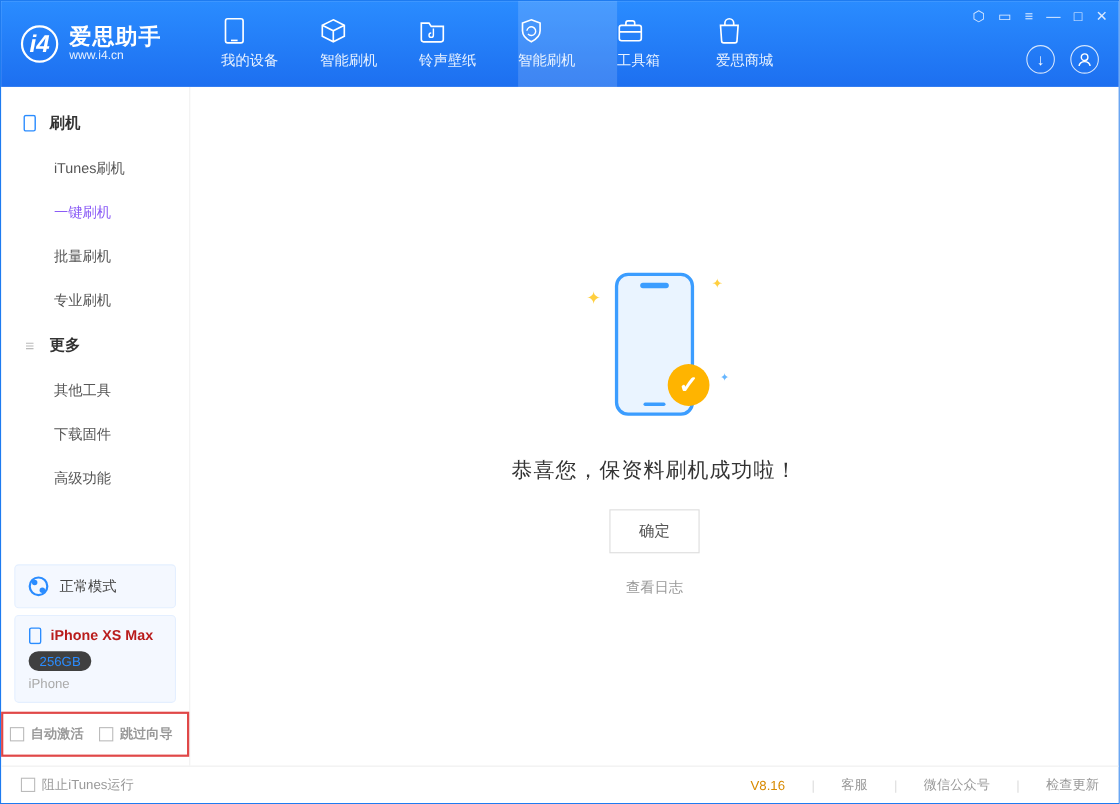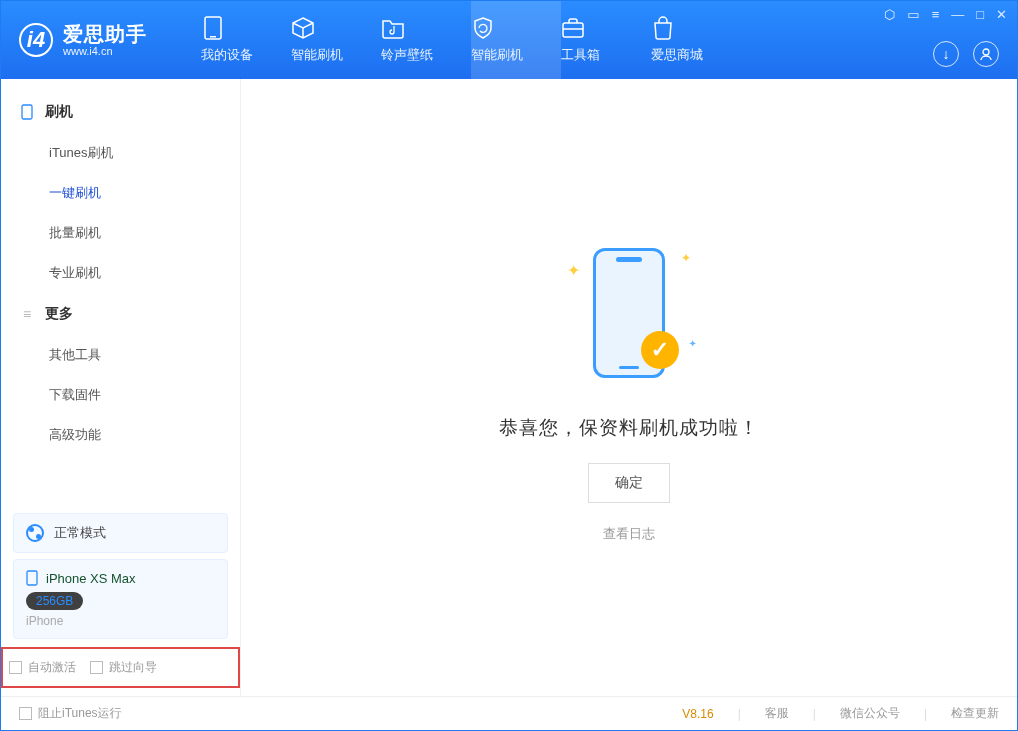--- a/index.html
+++ b/index.html
@@ -13,37 +13,37 @@
 .app-url { font-size: 11px; opacity: .9; }
 .tabs { display: flex; align-self: stretch; }
 .tab { width: 90px; display: flex; flex-direction: column; align-items: flex-start; justify-content: center; cursor: pointer; color: #e8f2ff; font-size: 13px; gap: 6px; }
 .tab.active { background: rgba(255,255,255,.15); }
 .tab-icon { width: 24px; height: 24px; display: flex; align-items: center; justify-content: center; }
 .winctrls { position: absolute; top: 6px; right: 10px; display: flex; gap: 12px; font-size: 13px; color: #dbeaff; }
 .winctrls span { cursor: pointer; }
 .hdr-right { position: absolute; right: 18px; bottom: 12px; display: flex; gap: 14px; }
 .circ-btn { width: 26px; height: 26px; border: 1.5px solid rgba(255,255,255,.8); border-radius: 50%; display: flex; align-items: center; justify-content: center; cursor: pointer; font-size: 14px; }
 .body { flex: 1; display: flex; min-height: 0; }
-.sidebar { width: 240px; border-right: 1px solid #f0f0f0; display: flex; flex-direction: column; }
+.sidebar { width: 172px; border-right: 1px solid #f0f0f0; display: flex; flex-direction: column; }
 .sb-list { flex: 1; padding-top: 12px; overflow: auto; }
 .sb-section { display: flex; align-items: center; gap: 10px; padding: 12px 18px; font-size: 14px; color: #333; font-weight: bold; }
 .sb-section .sicon { width: 16px; display: inline-flex; justify-content: center; color: #2a8cff; }
 .sb-item { padding: 11px 18px 11px 48px; font-size: 13px; color: #555; cursor: pointer; }
-.sb-item.active { color: #1d4ed8; }
+.sb-item.active { color: #8b5cf6; }
 .sb-bottom { padding: 0; }
 .mode-box, .device-box { background: #f4f8ff; border: 1px solid #e4efff; border-radius: 4px; margin: 6px 12px; padding: 10px 12px; font-size: 13px; color: #444; }
 .mode-box { display: flex; align-items: center; gap: 10px; }
 .mode-icon { width: 18px; height: 18px; border: 2px solid #2a8cff; border-radius: 50%; position: relative; }
 .mode-icon::before, .mode-icon::after { content: ""; position: absolute; width: 5px; height: 5px; background: #2a8cff; border-radius: 50%; }
 .mode-icon::before { top: 1px; left: 1px; }
 .mode-icon::after { bottom: 1px; right: 1px; }
-.device-box .dname { font-weight: normal; color: #14532d; display: flex; align-items: center; gap: 8px; }
+.device-box .dname { font-weight: bold; color: #b91c1c; display: flex; gap: 8px; }
 .device-box .dstorage { display: inline-block; background: #404040; color: #2a8cff; border-radius: 10px; padding: 2px 10px; font-size: 12px; margin-top: 6px; }
 .device-box .dtype { color: #aaa; font-size: 12px; margin-top: 4px; }
-.opts-row { border: 2px solid #e04848; margin: 8px 0; padding: 10px 6px; display: flex; gap: 14px; font-size: 12px; color: #999; }
+.opts-row { border: 2px solid #e04848; margin: 8px 0; padding: 10px 6px; display: flex; gap: 14px; font-size: 12px; color: #999; font-weight: bold; }
 .chk { display: flex; align-items: center; gap: 6px; cursor: pointer; }
 .chk-box { width: 13px; height: 13px; border: 1px solid #bbb; }
 .main { flex: 1; display: flex; flex-direction: column; align-items: center; justify-content: center; gap: 22px; }
 .phone-illust { position: relative; width: 160px; height: 160px; display: flex; align-items: center; justify-content: center; }
 .phone { width: 72px; height: 130px; border: 3px solid #3b9dff; border-radius: 12px; background: #eaf4ff; position: relative; }
 .phone::before { content: ""; position: absolute; top: 6px; left: 50%; transform: translateX(-50%); width: 26px; height: 5px; background: #3b9dff; border-radius: 3px; }
 .phone::after { content: ""; position: absolute; bottom: 6px; left: 50%; transform: translateX(-50%); width: 20px; height: 3px; background: #3b9dff; border-radius: 2px; }
 .check-badge { position: absolute; right: 30px; bottom: 24px; width: 38px; height: 38px; background: #ffb400; border-radius: 50%; display: flex; align-items: center; justify-content: center; color: #fff; font-size: 22px; font-weight: bold; }
 .sparkle { position: absolute; color: #ffcf3f; font-size: 16px; }
 .sp1 { left: 18px; top: 28px; }

